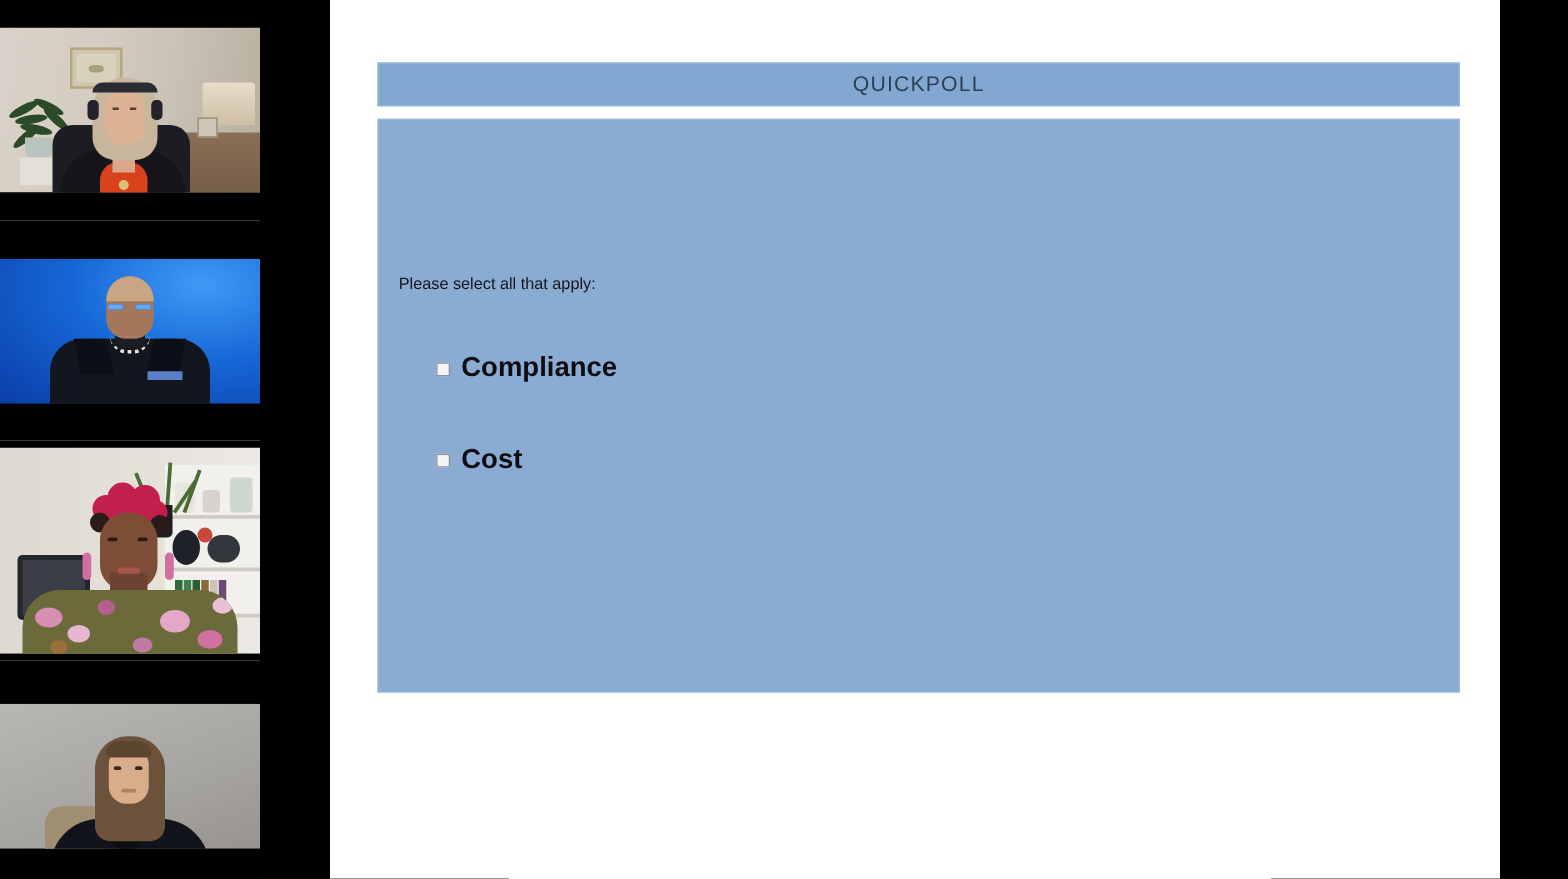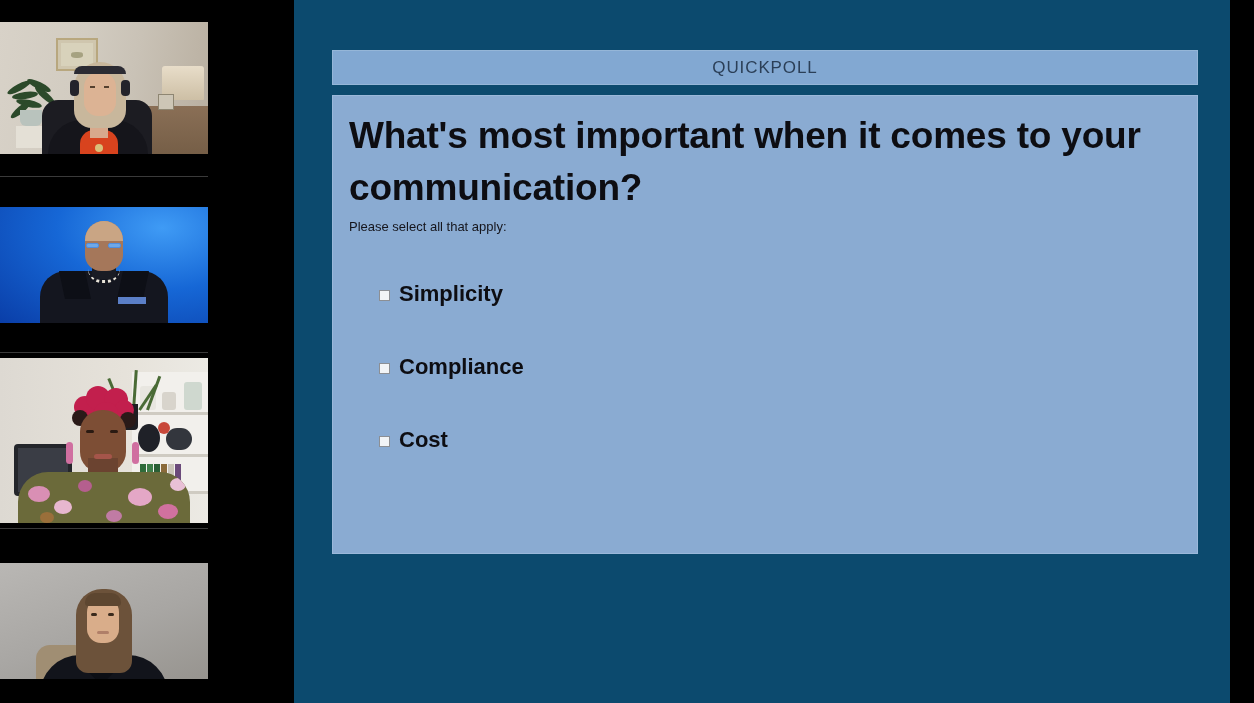--- a/index.html
+++ b/index.html
@@ -110,21 +110,21 @@
   .p4-hairB { position:absolute; left:76px; top:26px; width:56px; height:84px;
       background:#6c523a; border-radius:26px 26px 12px 12px; }
   .p4-face { position:absolute; left:87px; top:34px; width:32px; height:46px;
       background:#d9ad8a; border-radius:15px 15px 14px 14px; }
   .p4-fringe { position:absolute; left:85px; top:30px; width:36px; height:13px;
       background:#5d4630; border-radius:18px 18px 6px 6px; }
   .p4-eye { position:absolute; top:50px; width:6px; height:3px; background:#3a2a1c; border-radius:2px; }
   .p4-lip { position:absolute; left:97px; top:68px; width:12px; height:3px; background:#b07f68; border-radius:2px; }
 
   
-  .stage { position:absolute; left:264px; top:0; width:936px; height:703px; background:#0c4a6e;margin-left:30px; }
+  .stage { position:absolute; left:264px; top:0; width:936px; height:703px; background:#ffffff; }
   .poll-header { position:absolute; left:38px; top:50px; width:866px; height:35px;
       background:#82a8d2; border:1px solid #95b6d8;
       display:flex; align-items:center; justify-content:center; }
   .poll-header span { font-size:17px; color:#2b3f57; letter-spacing:.9px; }
 
   .poll-card { position:absolute; left:38px; top:95px; width:866px; height:459px;
       background:#8aabd2; border:1px solid #9bb8da; }
 
   .poll-title { position:absolute; left:16px; top:14px; width:836px;
       font-size:37px; line-height:52px; font-weight:bold; color:#0d0d12;
@@ -275,30 +275,25 @@
     </div>
   </div>
 
   <div class="stage">
 
     <div class="poll-header">
       <span>QUICKPOLL</span>
     </div>
 
     <div class="poll-card">
-      <div class="poll-title">What's most important when it comes to your communication?</div>
       <div class="poll-sub">Please select all that apply:</div>
 
       <div class="options">
         <div class="option">
           <span class="cbox"></span>
-          <span class="opt-label">Simplicity</span>
-        </div>
-        <div class="option">
-          <span class="cbox"></span>
           <span class="opt-label">Compliance</span>
         </div>
         <div class="option">
           <span class="cbox"></span>
           <span class="opt-label">Cost</span>
         </div>
       </div>
     </div>
 
   </div>

